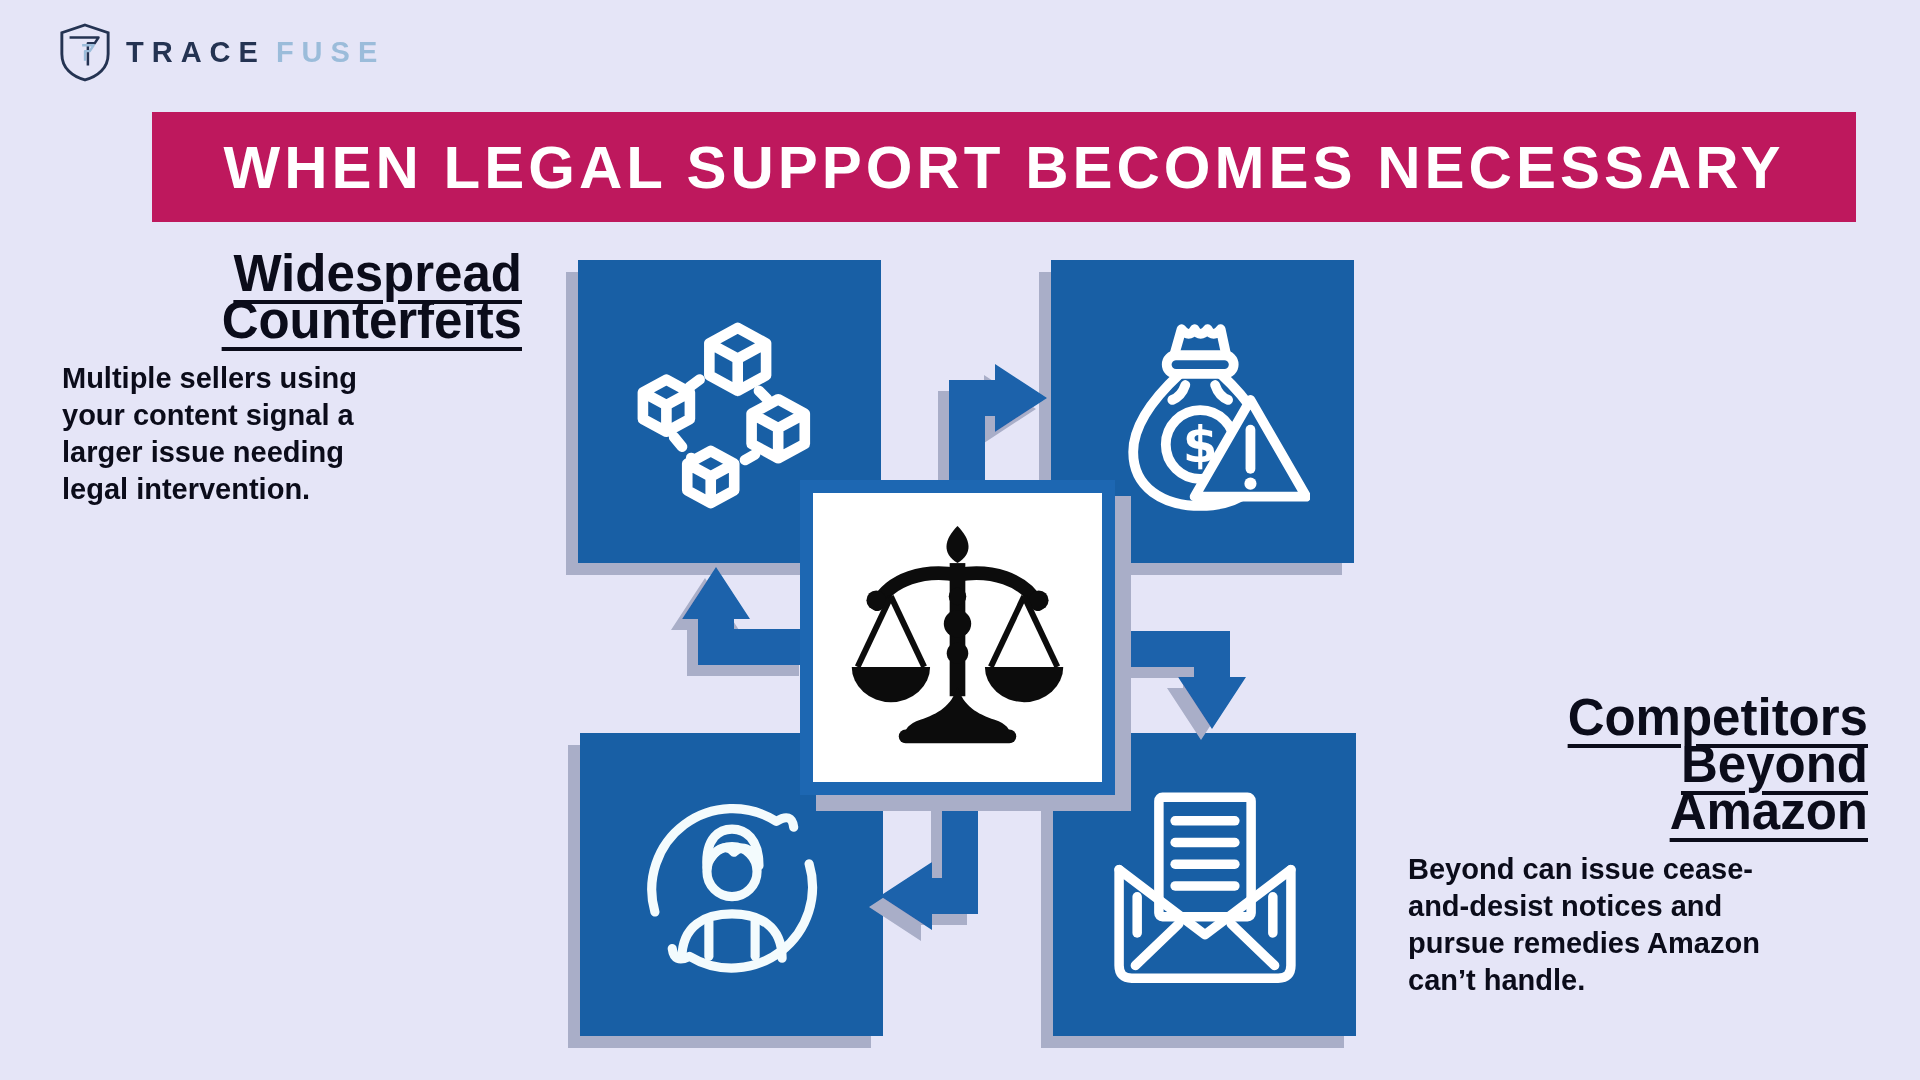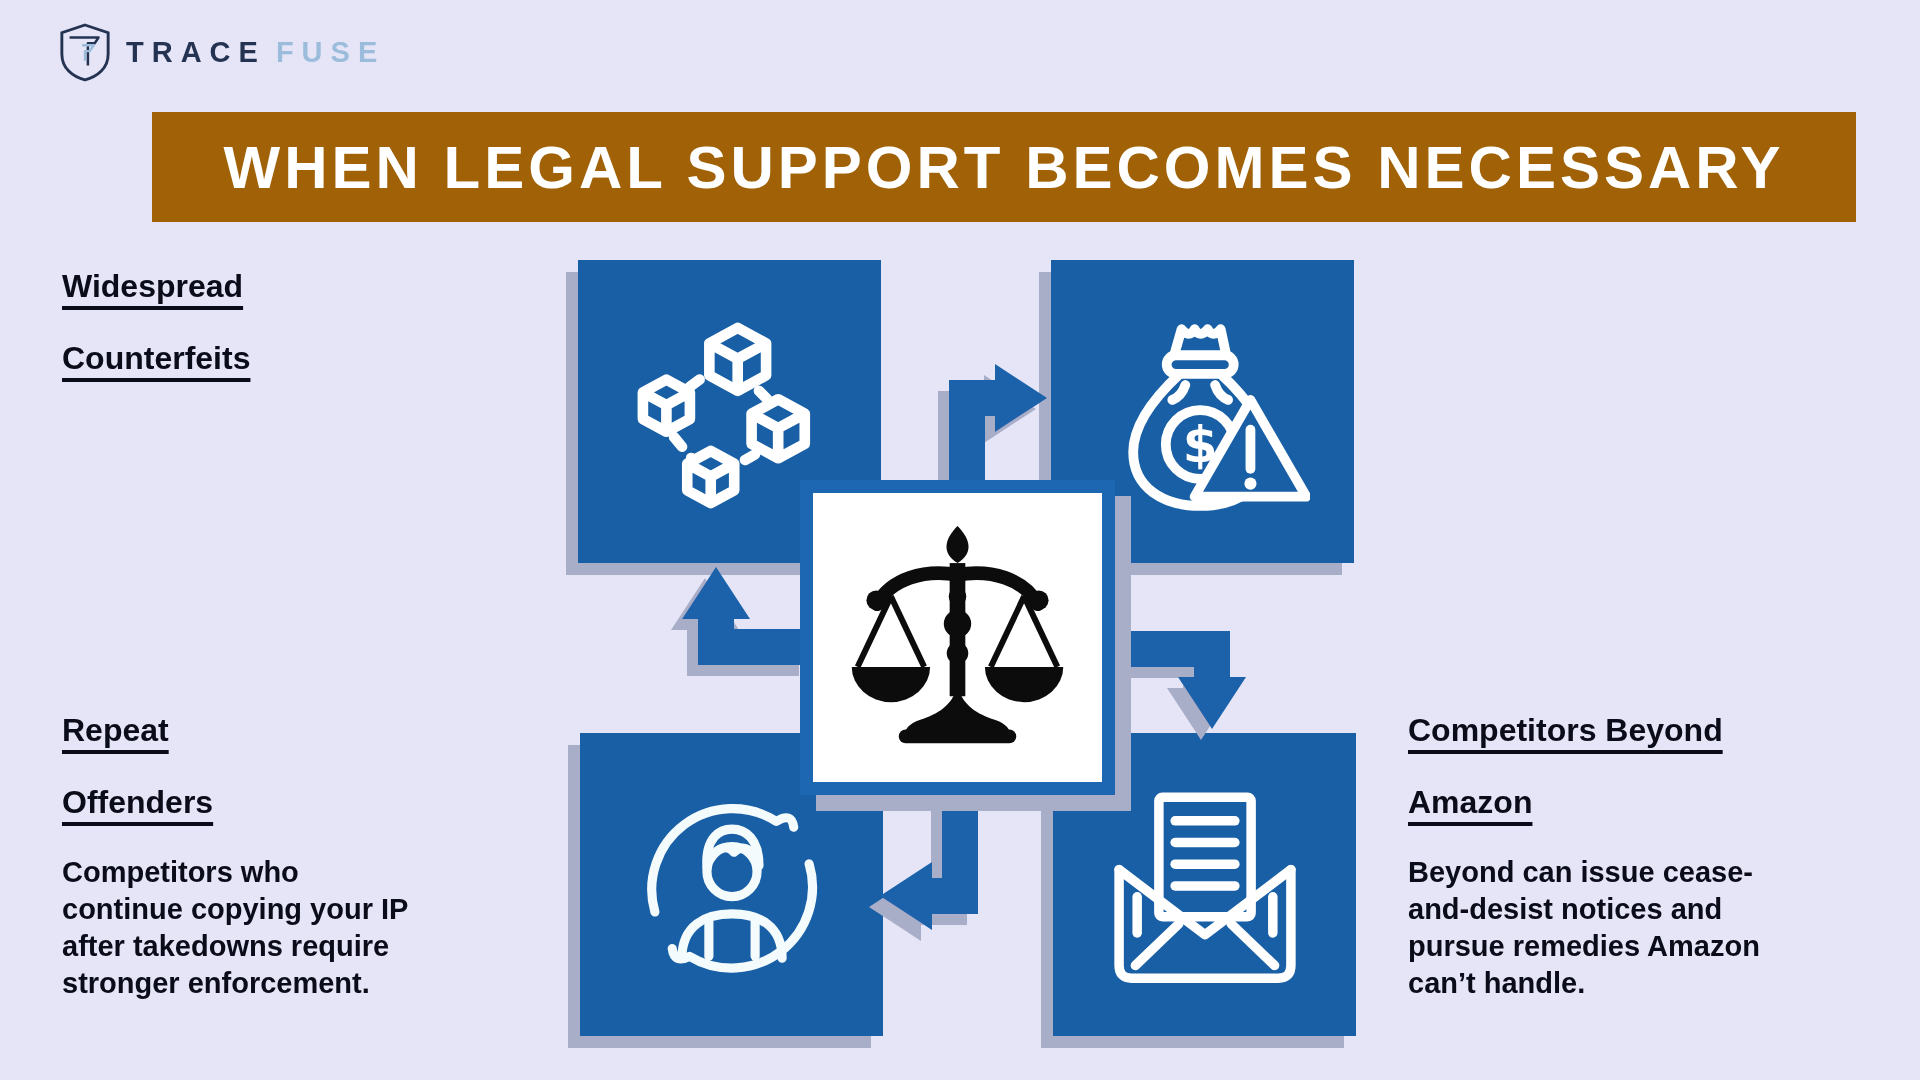--- a/index.html
+++ b/index.html
@@ -10,36 +10,36 @@
     position:relative;overflow:hidden;
   }
   .stage{position:absolute;inset:0;width:1920px;height:1080px;}
 
   
   .logo{position:absolute;left:58px;top:22px;display:flex;align-items:center;gap:14px;}
   .logo-text{font-size:29px;font-weight:600;letter-spacing:8px;color:#243352;white-space:nowrap;}
   .logo-text .fuse{color:#9bbcda;margin-left:10px;}
   .banner{
     position:absolute;left:152px;top:112px;width:1704px;height:110px;
-    background:#a16207;display:flex;align-items:center;justify-content:center;
+    background:#be185d;display:flex;align-items:center;justify-content:center;
   }
   .banner-title{
     color:#ffffff;font-size:60px;font-weight:700;letter-spacing:4px;white-space:nowrap;
   }
 
   
   .section{position:absolute;width:460px;}
   .sec-tl{left:62px;top:250px;}
   .sec-tr{left:1408px;top:250px;}
   .sec-bl{left:62px;top:694px;}
   .sec-br{left:1408px;top:694px;}
   .heading{
-    font-size:32px;font-weight:700;line-height:72px;color:#0b0c1a;
+    font-size:51px;font-weight:700;line-height:47px;color:#0b0c1a;
     white-space:pre-line;margin:0 0 16px 0;
-    text-decoration:underline;text-decoration-thickness:4px;text-underline-offset:9px;
+    text-decoration:underline;text-decoration-thickness:4px;text-underline-offset:9px;text-align:right;
   }
   .body-text{
     font-size:29px;font-weight:700;line-height:37px;color:#0b0c1a;
     white-space:pre-line;margin:0;
   }
 
   
   .square{
     position:absolute;width:303px;height:303px;background:#185fa5;
     box-shadow:-12px 12px 0 #a9aec8;
@@ -74,28 +74,24 @@
     <div class="logo-text"><span>TRACE</span><span class="fuse">FUSE</span></div>
   </div>
 
   <div class="banner">
     <div class="banner-title">WHEN LEGAL SUPPORT BECOMES NECESSARY</div>
   </div>
 
   <div class="section sec-tl">
     <h2 class="heading">Widespread
 Counterfeits</h2>
-  </div>
-  <div class="section sec-bl">
-    <h2 class="heading">Repeat
-Offenders</h2>
-    <p class="body-text">Competitors who
-continue copying your IP
-after takedowns require
-stronger enforcement.</p>
+    <p class="body-text">Multiple sellers using
+your content signal a
+larger issue needing
+legal intervention.</p>
   </div>
   <div class="section sec-br">
     <h2 class="heading">Competitors Beyond
 Amazon</h2>
     <p class="body-text">Beyond can issue cease-
 and-desist notices and
 pursue remedies Amazon
 can’t handle.</p>
   </div>
 

